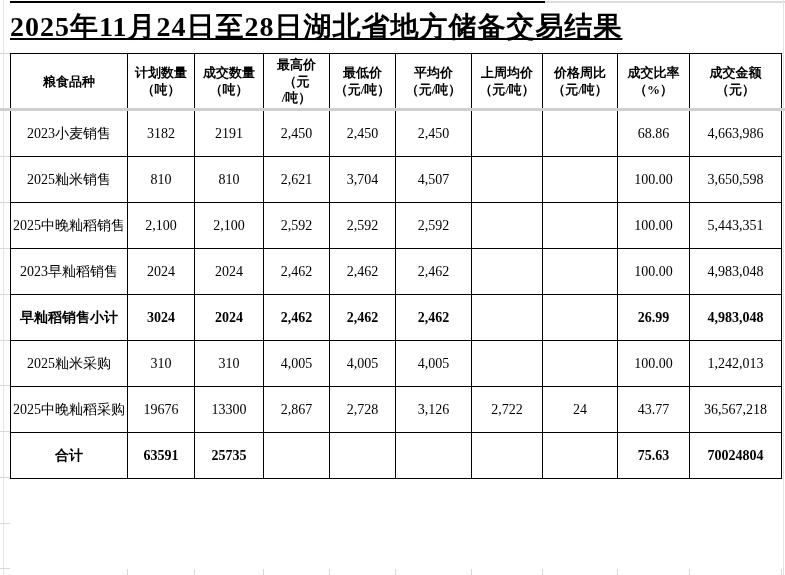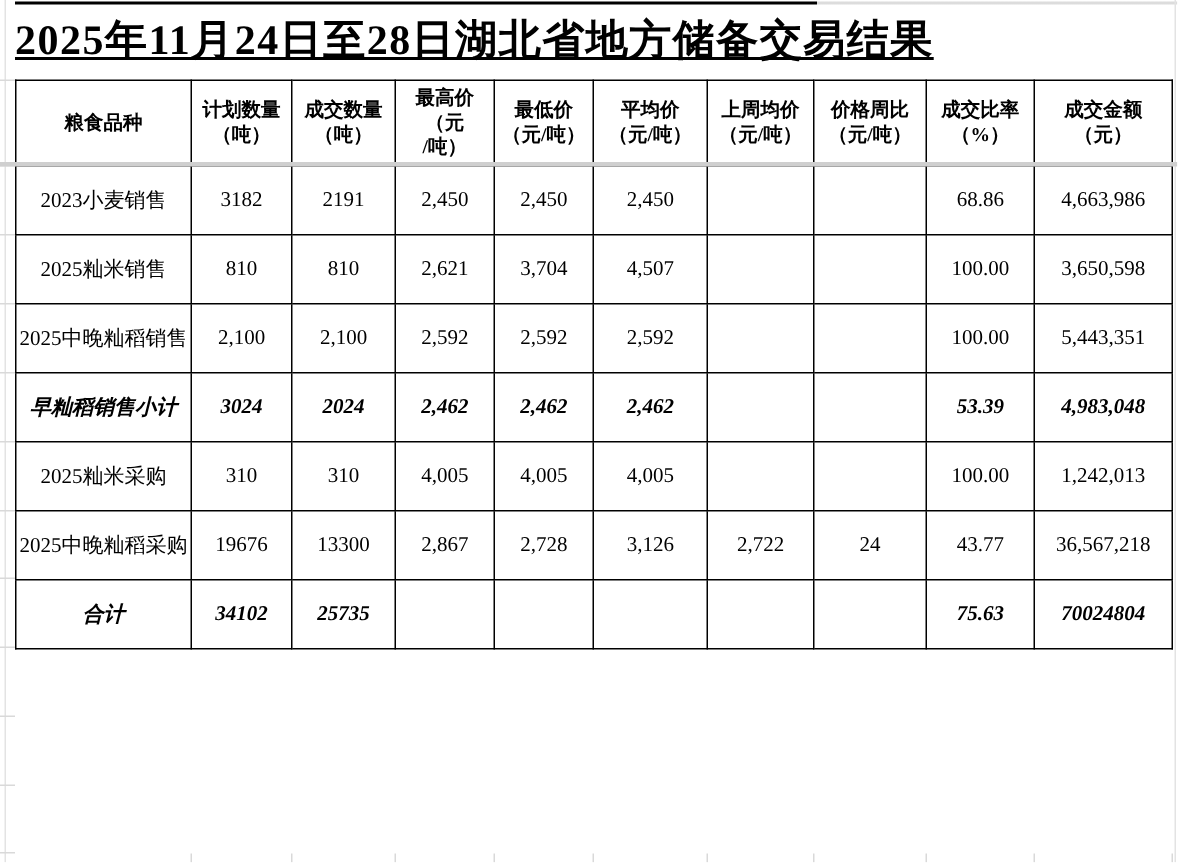--- a/index.html
+++ b/index.html
@@ -40,21 +40,21 @@
   }
   table.results thead th{
     height:56px;
     font-size:13px;font-weight:bold;line-height:1.3;
   }
   table.results tbody td{
     height:45px;
     font-size:14px;font-weight:normal;
     white-space:nowrap;
   }
-  table.results tbody tr.bold td{font-weight:bold;font-style:italic;}
+  table.results tbody tr.bold td{font-weight:bold;}
   
   .freeze-line{
     position:absolute;left:0;top:108px;width:785px;height:3px;
     background:#cfcfcf;z-index:5;
   }
   
   .v-edge{position:absolute;top:0;height:575px;width:1px;background:#e3e3e3;}
   .h-tick{position:absolute;left:0;width:10px;height:1px;background:#d9d9d9;}
   .v-tick{position:absolute;width:1px;background:#d9d9d9;}
 </style>
@@ -135,30 +135,42 @@
           <td>2,100</td>
           <td>2,100</td>
           <td>2,592</td>
           <td>2,592</td>
           <td>2,592</td>
           <td></td>
           <td></td>
           <td>100.00</td>
           <td>5,443,351</td>
         </tr>
+        <tr>
+          <td>2023早籼稻销售</td>
+          <td>2024</td>
+          <td>2024</td>
+          <td>2,462</td>
+          <td>2,462</td>
+          <td>2,462</td>
+          <td></td>
+          <td></td>
+          <td>100.00</td>
+          <td>4,983,048</td>
+        </tr>
         <tr class="bold">
           <td>早籼稻销售小计</td>
           <td>3024</td>
           <td>2024</td>
           <td>2,462</td>
           <td>2,462</td>
           <td>2,462</td>
           <td></td>
           <td></td>
-          <td>53.39</td>
+          <td>26.99</td>
           <td>4,983,048</td>
         </tr>
         <tr>
           <td>2025籼米采购</td>
           <td>310</td>
           <td>310</td>
           <td>4,005</td>
           <td>4,005</td>
           <td>4,005</td>
           <td></td>
@@ -173,21 +185,21 @@
           <td>2,867</td>
           <td>2,728</td>
           <td>3,126</td>
           <td>2,722</td>
           <td>24</td>
           <td>43.77</td>
           <td>36,567,218</td>
         </tr>
         <tr class="bold">
           <td>合计</td>
-          <td>34102</td>
+          <td>63591</td>
           <td>25735</td>
           <td></td>
           <td></td>
           <td></td>
           <td></td>
           <td></td>
           <td>75.63</td>
           <td>70024804</td>
         </tr>
       </tbody>

